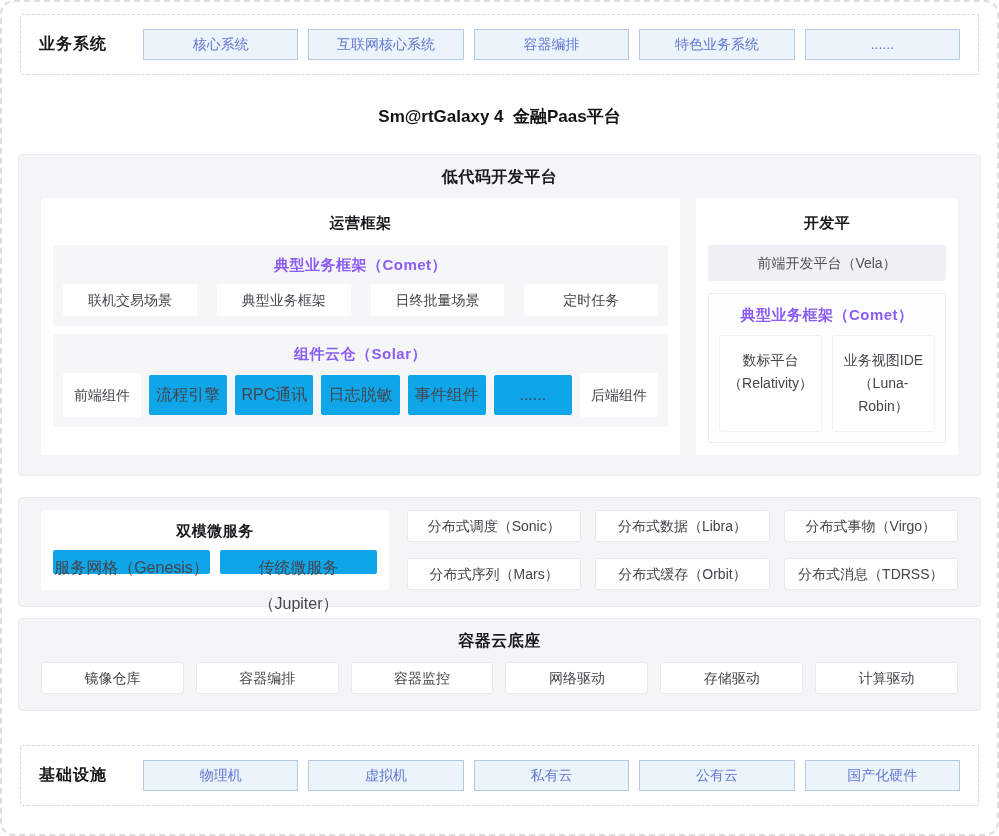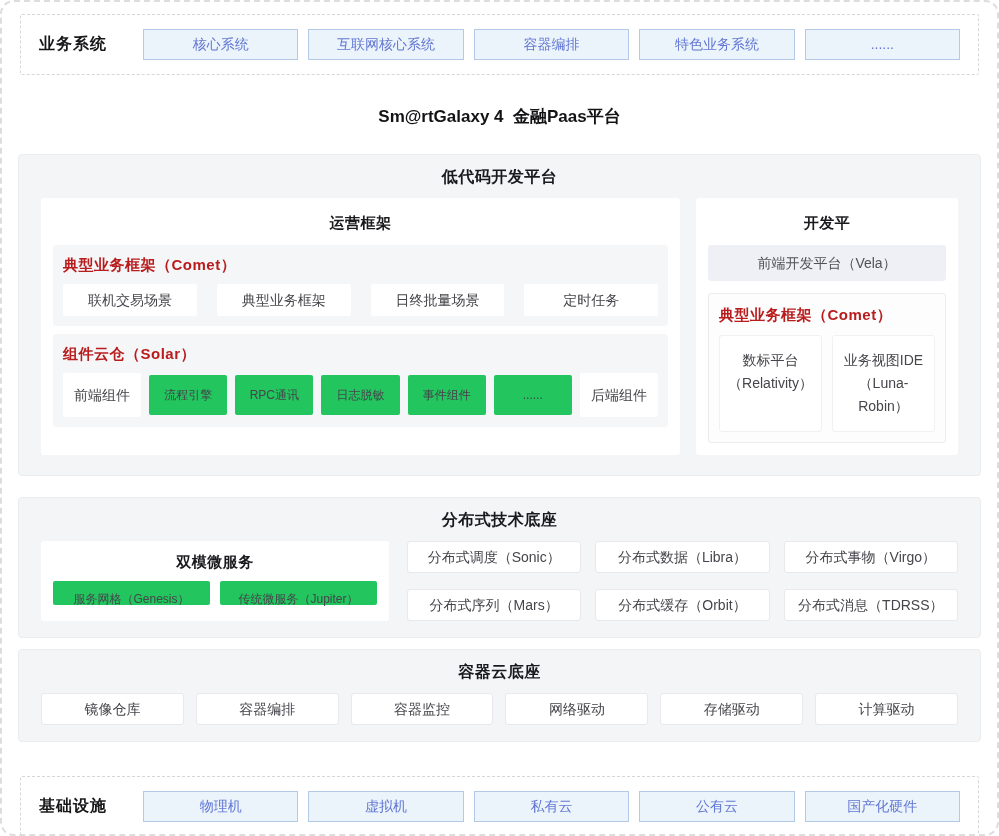--- a/index.html
+++ b/index.html
@@ -71,36 +71,36 @@
   
   .lowcode-content { display: flex; gap: 16px; }
   .op-frame { flex: 1; padding: 10px 12px 12px; }
   .op-frame .box-title { margin: 6px 0 12px; }
   .inner-panel {
     background: #f5f6f8; border-radius: 3px;
     padding: 8px 10px 10px;
   }
   .inner-panel + .inner-panel { margin-top: 8px; }
   .inner-title {
-    text-align: left; font-size: 15px; font-weight: bold;
-    color: #b91c1c; margin: 3px 0 9px; letter-spacing: 0.5px;
+    text-align: center; font-size: 15px; font-weight: bold;
+    color: #8b5cf6; margin: 3px 0 9px; letter-spacing: 0.5px;
   }
   .card-row { display: flex; gap: 20px; }
   .white-card {
     flex: 1; background: #fff; border-radius: 2px;
     height: 32px; line-height: 32px;
     text-align: center; font-size: 14px; color: #45454b;
   }
   .solar-row { display: flex; gap: 8px; align-items: center; }
   .solar-row .white-card { height: 44px; line-height: 44px; }
   .pill-card {
     flex: 1; border-radius: 2px;
-    background: #22c55e; color: #45454b;
+    background: #0ea5e9; color: #45454b;
     height: 40px; line-height: 40px;
-    text-align: center; font-size: 12px;
+    text-align: center; font-size: 16px;
   }
   
   .dev-frame { width: 262px; padding: 10px 12px 12px; }
   .dev-frame .box-title { margin: 6px 0 12px; }
   .vela-pill {
     background: #eef0f6; border-radius: 3px;
     height: 36px; line-height: 36px;
     text-align: center; font-size: 14px; color: #515158;
     margin-bottom: 12px;
   }
@@ -207,21 +207,20 @@
               <span>（Luna-Robin）</span>
             </div>
           </div>
         </div>
       </div>
 
     </div>
   </div>
 
   <div class="gray-section distributed">
-    <div class="section-title">分布式技术底座</div>
     <div class="dist-content">
       <div class="white-box dual-box">
         <div class="box-title">双模微服务</div>
         <div class="dual-pills">
           <div class="pill-card">服务网格（Genesis）</div>
           <div class="pill-card">传统微服务（Jupiter）</div>
         </div>
       </div>
       <div class="svc-grid">
         <div class="svc-card">分布式调度（Sonic）</div>

